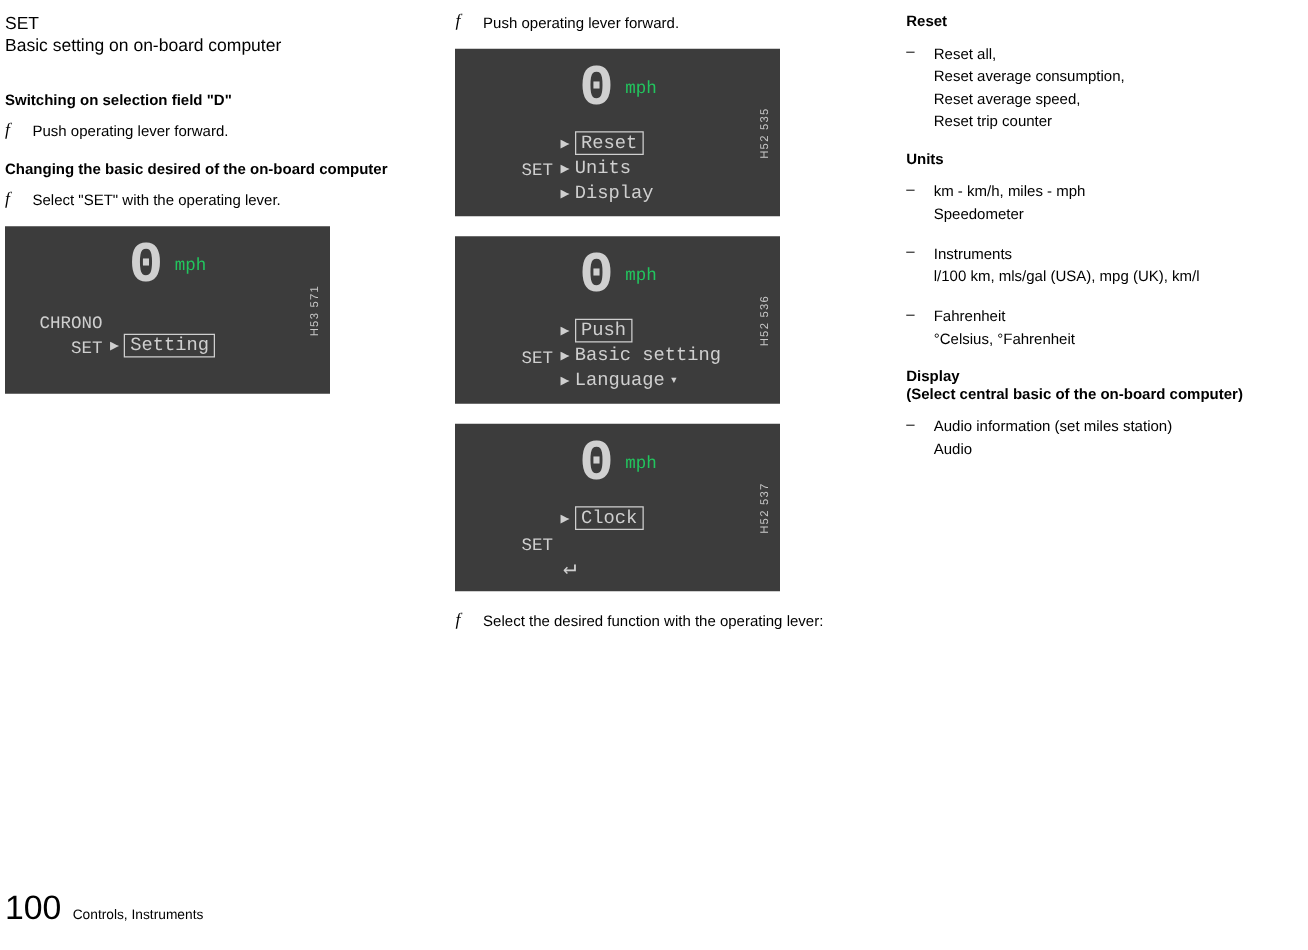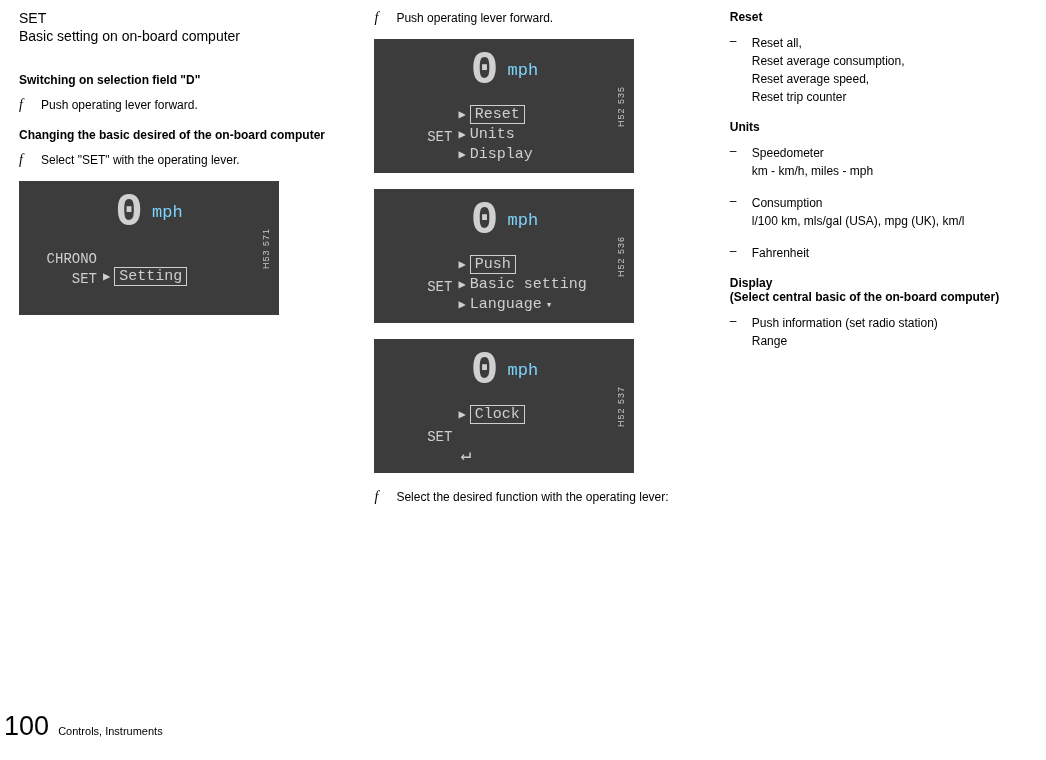--- a/index.html
+++ b/index.html
@@ -10,21 +10,21 @@
     font-size: 12px;
     color: #000;
     background: #fff;
     position: relative;
     padding: 10px 0 0 0;
   }
   .columns {
     display: flex;
     flex-direction: row;
     gap: 20px;
-    padding: 0 0 0 19px;
+    padding: 0 0 0 4px;
     justify-content: space-between;
   }
   .col { width: 340px; }
   .col1 { width: 350px; }
   .col2 { width: 350px; }
   .col3 { width: 330px; }
 
   .title { font-size: 14px; margin-bottom: 2px; }
   .subtitle { font-size: 14px; margin-bottom: 29px; }
   .head-bold { font-weight: bold; margin: 14px 0 10px 0; font-size: 12px; }
@@ -64,25 +64,25 @@
     color: #d0d0d0;
   }
   .lcd .speed .num {
     font-size: 46px;
     font-weight: bold;
     display: inline-block;
     vertical-align: middle;
     letter-spacing: -2px;
   }
   .lcd .speed .unit {
-    font-size: 17px;
+    font-size: 14px;
     display: inline-block;
     vertical-align: middle;
     margin-left: 4px;
-    color:#7dd3fc;
+    color:#22c55e;
     font-family:Liberation Mono, monospace;
   }
   .lcd .menu {
     position: absolute;
     left: 0; bottom: 0; right: 0;
     height: 70px;
     display: flex;
   }
   .lcd .menu .left {
     width: 82px;
@@ -287,45 +287,46 @@
       <div class="text" style="white-space:pre-line">Reset all,
 Reset average consumption,
 Reset average speed,
 Reset trip counter</div>
     </div>
 
     <div class="head-bold">Units</div>
     <div class="bullet-item">
       <div class="dash">–</div>
       <div class="text">
+        <div>km - km/h, miles - mph</div>
         <div>Speedometer</div>
-        <div>km - km/h, miles - mph</div>
       </div>
     </div>
     <div class="bullet-item">
       <div class="dash">–</div>
       <div class="text">
-        <div>Consumption</div>
+        <div>Instruments</div>
         <div>l/100 km, mls/gal (USA), mpg (UK), km/l</div>
       </div>
     </div>
     <div class="bullet-item">
       <div class="dash">–</div>
       <div class="text">
         <div>Fahrenheit</div>
+        <div> °Celsius, °Fahrenheit</div>
       </div>
     </div>
 
     <div class="head-bold" style="margin-bottom:0">Display</div>
     <div class="head-bold" style="margin-top:0">(Select central basic of the on-board computer)</div>
     <div class="bullet-item">
       <div class="dash">–</div>
       <div class="text">
-        <div>Push information (set radio station)</div>
-        <div>Range</div>
+        <div>Audio information (set miles station)</div>
+        <div>Audio</div>
       </div>
     </div>
   </div>
 </div>
 
 <div class="footer">
   <span class="pnum">100</span>
   <span>Controls, Instruments</span>
 </div>
 

